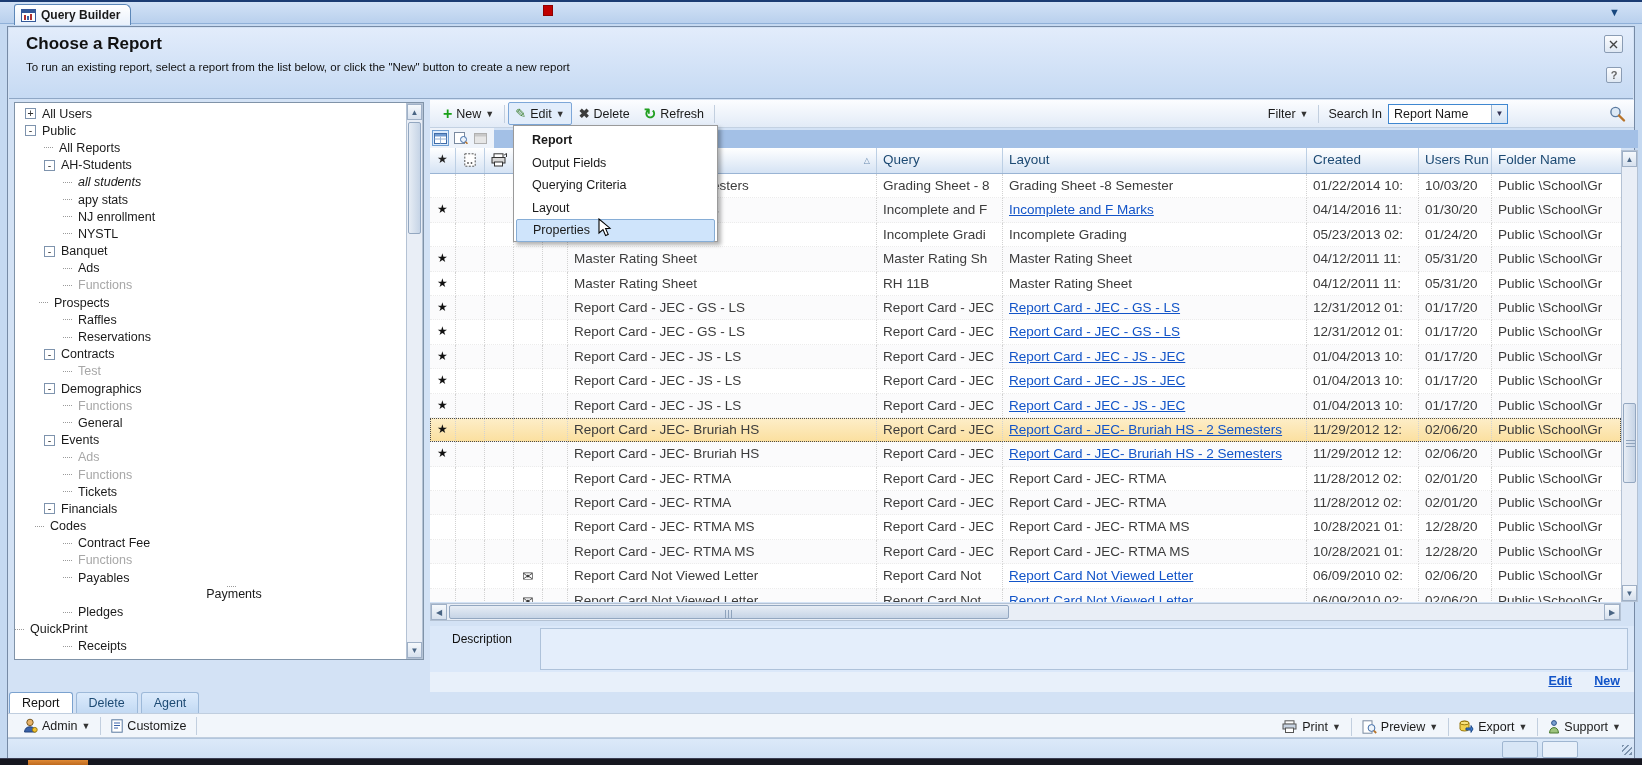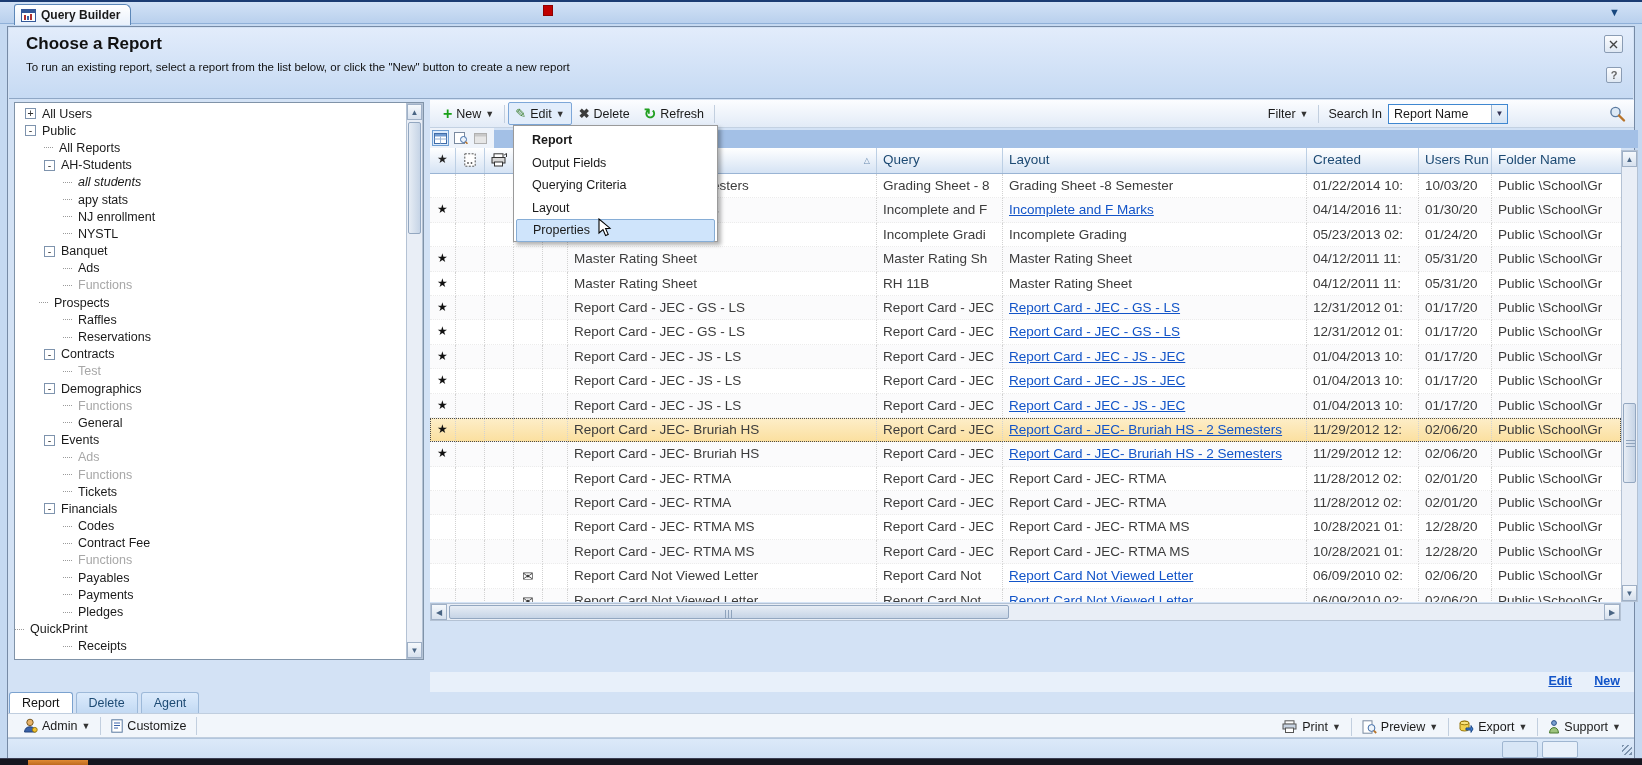--- a/index.html
+++ b/index.html
@@ -265,37 +265,37 @@
           <span class="lbl">Functions</span>
         </div>
         <div class="tree-item" style="padding-left: 48px;">
           <span class="leafdash"></span>
           <span class="lbl">Tickets</span>
         </div>
         <div class="tree-item" style="padding-left: 29px;">
           <span class="exp">-</span>
           <span class="lbl">Financials</span>
         </div>
-        <div class="tree-item" style="padding-left: 48px;">
+        <div class="tree-item" style="padding-left: 20px;">
           <span class="leafdash"></span>
           <span class="lbl">Codes</span>
         </div>
         <div class="tree-item" style="padding-left: 48px;">
           <span class="leafdash"></span>
           <span class="lbl">Contract Fee</span>
         </div>
         <div class="tree-item muted" style="padding-left: 48px;">
           <span class="leafdash"></span>
           <span class="lbl">Functions</span>
         </div>
         <div class="tree-item" style="padding-left: 48px;">
           <span class="leafdash"></span>
           <span class="lbl">Payables</span>
         </div>
-        <div class="tree-item" style="padding-left: 48px;">
+        <div class="tree-item" style="padding-left: 48px; flex-direction: column;">
           <span class="leafdash"></span>
           <span class="lbl">Payments</span>
         </div>
         <div class="tree-item" style="padding-left: 48px;">
           <span class="leafdash"></span>
           <span class="lbl">Pledges</span>
         </div>
         <div class="tree-item" style="">
           <span class="leafdash"></span>
           <span class="lbl">QuickPrint</span>
@@ -659,20 +659,24 @@
   </div>
 
   <div class="gh">
     <div class="sb-btn" style="left:0;top:0;width:16px;height:16px;">◀</div>
     <div class="sb-thumb h" style="left:18px;top:1px;width:560px;height:14px;">
         <div class="grip-lines"></div>
       </div>
     <div class="sb-btn" style="right:0;top:0;width:16px;height:16px;">▶</div>
   </div>
 
+  <div class="desc">
+    <div class="desc-label">Description</div>
+    <div class="desc-box"></div>
+  </div>
   <div class="links-row">
     <a class="lnk-edit" href="#">Edit</a>
     <a class="lnk-new" href="#">New</a>
   </div>
 
   <div class="menu" id="editmenu">
       <div class="menu-item bold">Report</div>
       <div class="menu-item">Output Fields</div>
       <div class="menu-item">Querying Criteria</div>
       <div class="menu-item">Layout</div>

